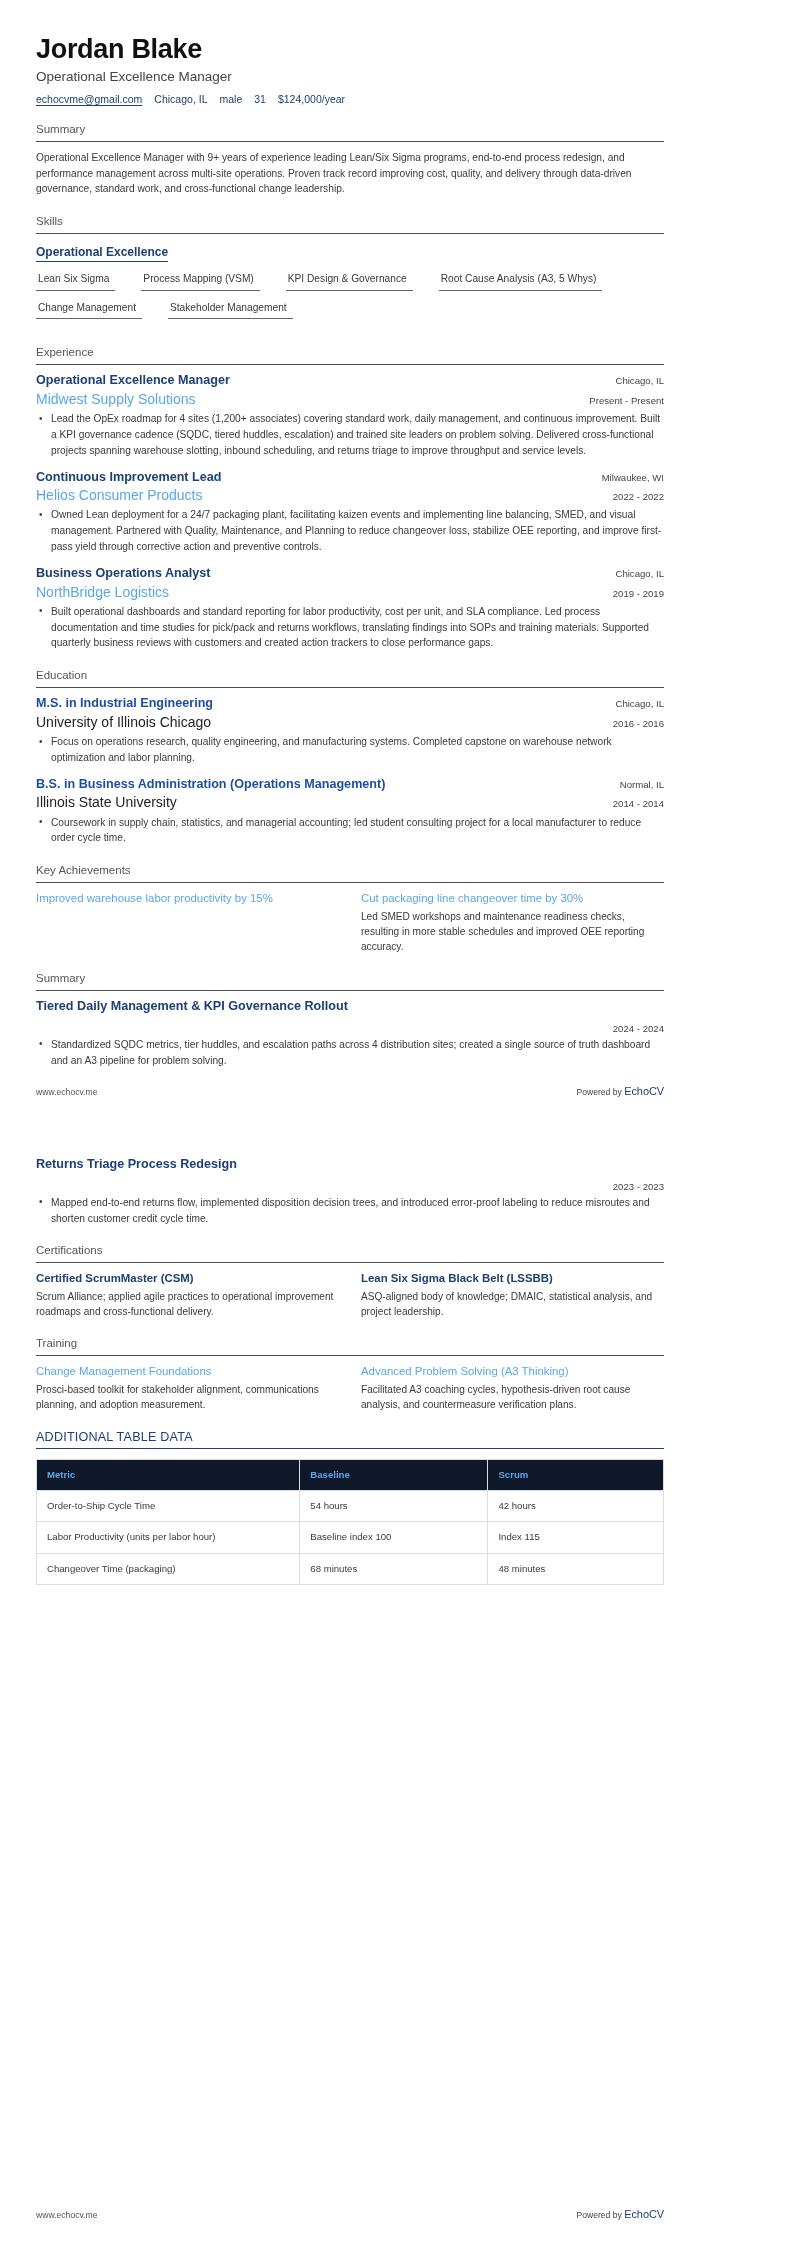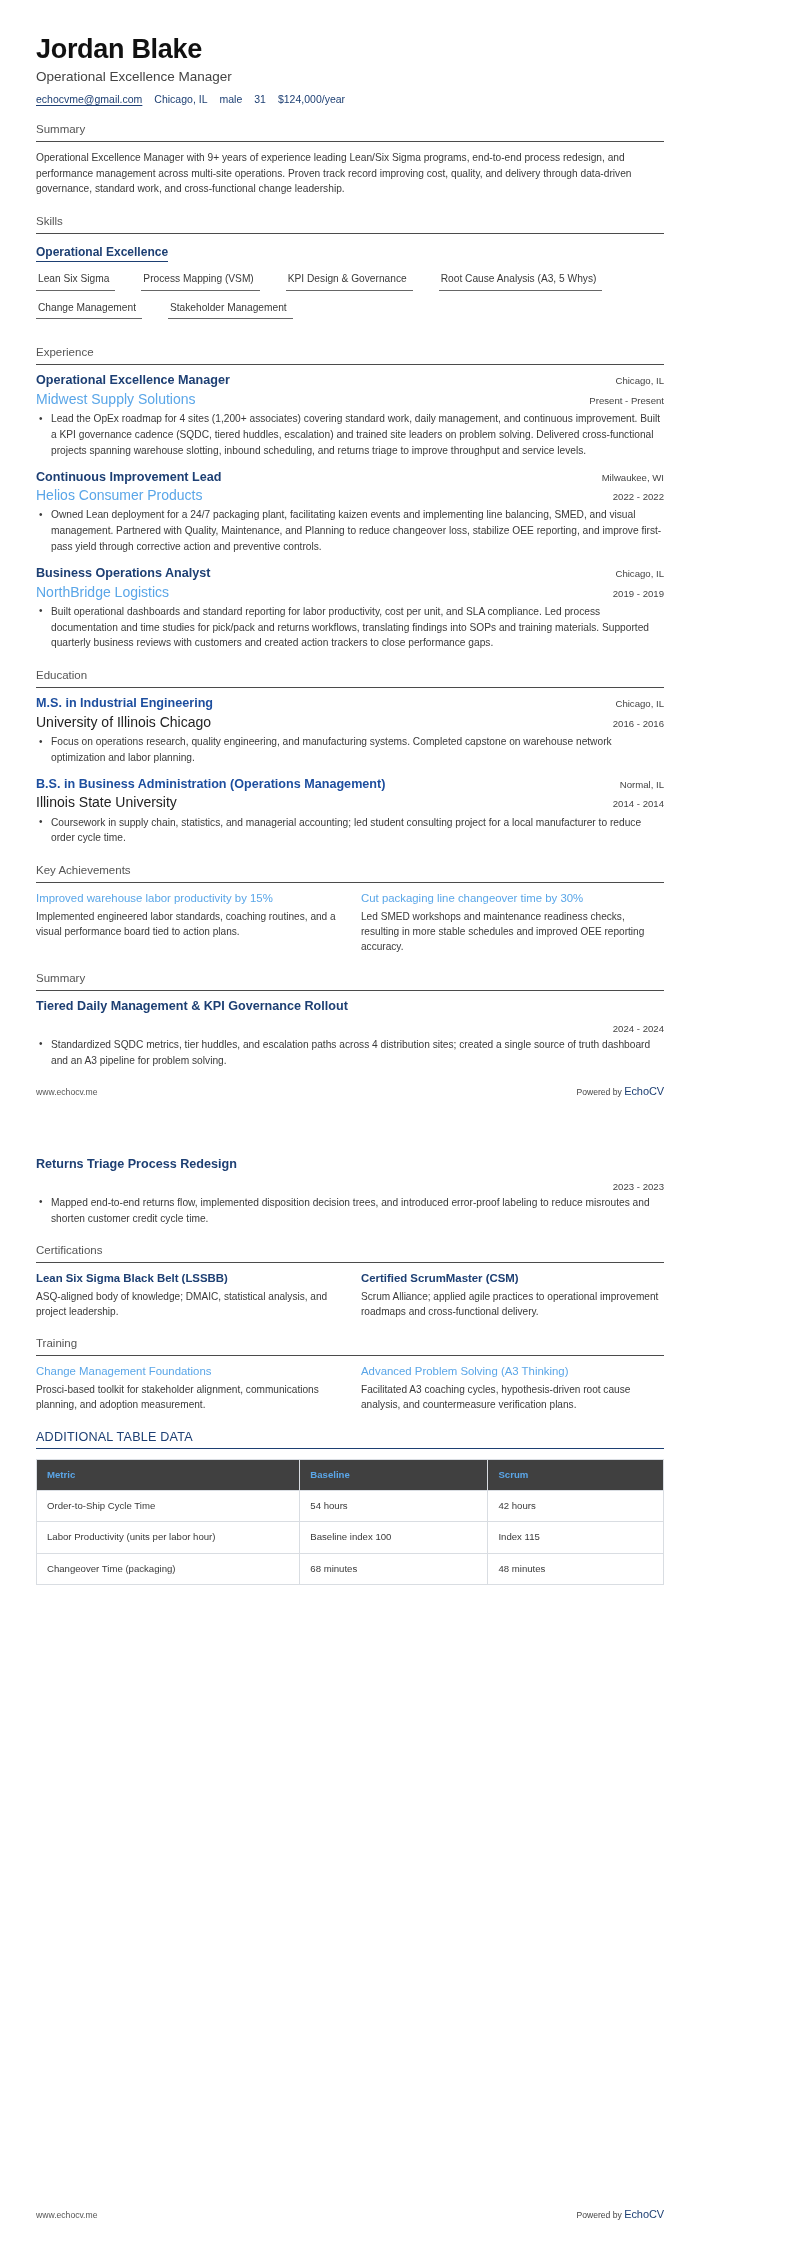--- a/index.html
+++ b/index.html
@@ -221,21 +221,21 @@
   table.data-table {
     width: 100%;
     border-collapse: collapse;
     table-layout: fixed;
   }
   table.data-table th {
     text-align: left;
     font-size: 9.6px;
     font-weight: bold;
     color: #5aa6e8;
-    background: #404040;
+    background: #0f172a;
     border: 1px solid #d9dde2;
     padding: 9px 10px;
     line-height: 1.2;
   }
   table.data-table td {
     text-align: left;
     font-size: 9.6px;
     color: #3a3a3a;
     border: 1px solid #d9dde2;
     padding: 9px 10px;
@@ -361,21 +361,20 @@
       </ul>
     </div>
   </div>
 
   <div class="section">
     <div class="section-title">Key Achievements</div>
     <div class="section-rule"></div>
     <div class="two-col">
       <div>
         <div class="mini-title">Improved warehouse labor productivity by 15%</div>
-        <div class="mini-desc">Implemented engineered labor standards, coaching routines, and a visual performance board tied to action plans.</div>
       </div>
       <div>
         <div class="mini-title">Cut packaging line changeover time by 30%</div>
         <div class="mini-desc">Led SMED workshops and maintenance readiness checks, resulting in more stable schedules and improved OEE reporting accuracy.</div>
       </div>
     </div>
   </div>
 
   <div class="section">
     <div class="section-title">Summary</div>
@@ -407,26 +406,26 @@
         <li>Mapped end-to-end returns flow, implemented disposition decision trees, and introduced error-proof labeling to reduce misroutes and shorten customer credit cycle time.</li>
       </ul>
     </div>
   </div>
 
   <div class="section">
     <div class="section-title">Certifications</div>
     <div class="section-rule"></div>
     <div class="two-col">
       <div>
+        <div class="mini-title dark">Certified ScrumMaster (CSM)</div>
+        <div class="mini-desc">Scrum Alliance; applied agile practices to operational improvement roadmaps and cross-functional delivery.</div>
+      </div>
+      <div>
         <div class="mini-title dark">Lean Six Sigma Black Belt (LSSBB)</div>
         <div class="mini-desc">ASQ-aligned body of knowledge; DMAIC, statistical analysis, and project leadership.</div>
-      </div>
-      <div>
-        <div class="mini-title dark">Certified ScrumMaster (CSM)</div>
-        <div class="mini-desc">Scrum Alliance; applied agile practices to operational improvement roadmaps and cross-functional delivery.</div>
       </div>
     </div>
   </div>
 
   <div class="section">
     <div class="section-title">Training</div>
     <div class="section-rule"></div>
     <div class="two-col">
       <div>
         <div class="mini-title">Change Management Foundations</div>

